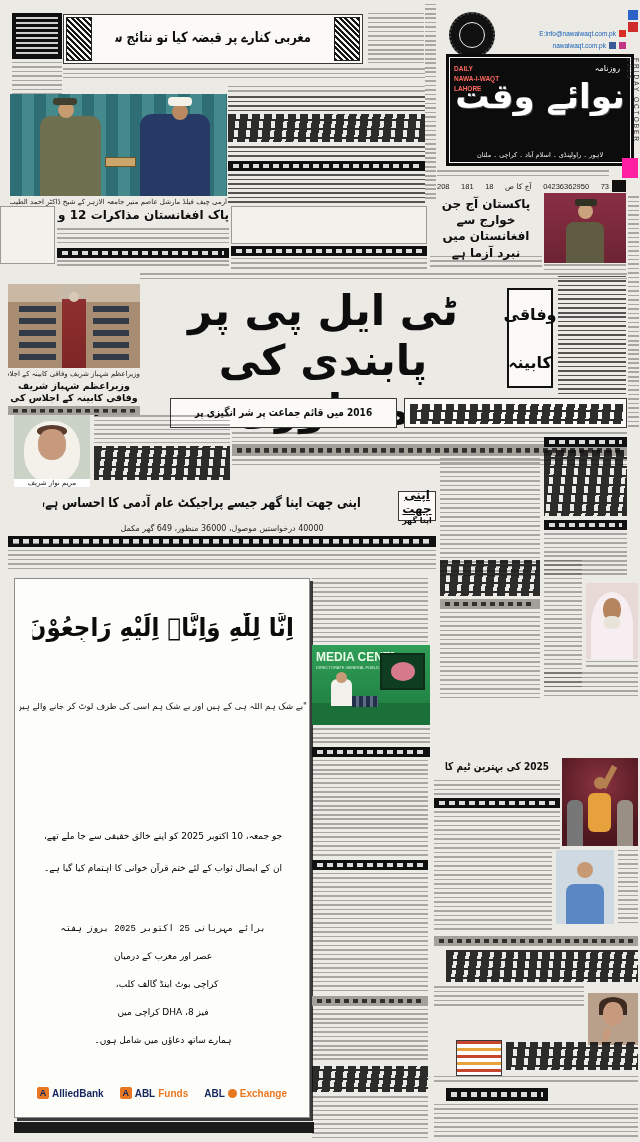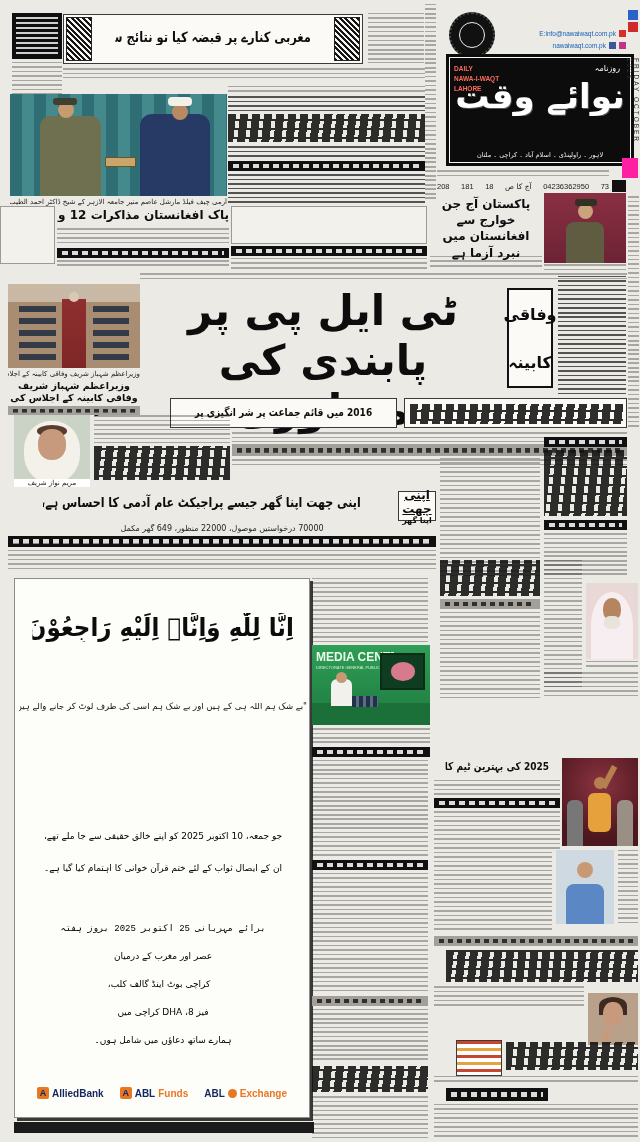--- a/index.html
+++ b/index.html
@@ -166,21 +166,21 @@
   </div>
   <div class="box ur cap" style="left:14px;top:479px;width:76px;background:#fff;">مریم نواز شریف</div>
   <div class="box lines lt" style="left:94px;top:415px;width:136px;height:28px;"></div>
   <div class="box utex" style="left:94px;top:446px;width:136px;height:34px;"></div>
 
   <div class="box bord" style="left:398px;top:491px;width:38px;height:30px;display:flex;flex-direction:column;align-items:center;justify-content:center;">
     <span class="ur hd" style="font-size:12px;text-decoration:underline;">اپنی چھت</span>
     <span class="ur hd" style="font-size:8px;">اپنا گھر</span>
   </div>
   <div class="box ur hd fit sqz" style="left:8px;top:494px;width:388px;font-size:13.5px;">اپنی چھت اپنا گھر جیسے پراجیکٹ عام آدمی کا احساس ہے، وراثت جیسی ماں جیسی ہے</div>
-  <div class="box ur fit" style="left:8px;top:524px;width:428px;font-size:8px;color:#222;text-align:center;">70000 درخواستیں موصول، 22000 منظور، 649 گھر مکمل</div>
+  <div class="box ur fit" style="left:8px;top:524px;width:428px;font-size:8px;color:#222;text-align:center;">40000 درخواستیں موصول، 36000 منظور، 649 گھر مکمل</div>
   <div class="box btex" style="left:8px;top:536px;width:428px;height:11px;"></div>
   <div class="box lines lt" style="left:8px;top:550px;width:428px;height:20px;"></div>
 
   <div class="box lines lt" style="left:440px;top:458px;width:100px;height:118px;"></div>
   <div class="box btex" style="left:544px;top:437px;width:83px;height:10px;"></div>
   <div class="box utex" style="left:544px;top:450px;width:83px;height:66px;"></div>
   <div class="box btex" style="left:544px;top:520px;width:83px;height:10px;"></div>
   <div class="box lines lt" style="left:544px;top:533px;width:83px;height:44px;"></div>
 
   <div class="box utex" style="left:440px;top:560px;width:100px;height:36px;"></div>
@@ -195,21 +195,21 @@
   <div class="box lines lt" style="left:586px;top:661px;width:52px;height:8px;"></div>
   <div class="box lines lt" style="left:544px;top:672px;width:94px;height:26px;"></div>
 
   <div class="box" style="left:14px;top:578px;width:296px;height:540px;background:#fdfdfa;border:1px solid #8d8d8d;box-shadow:3px 3px 0 #3a3a3a;">
     <div class="box ur fit" style="left:6px;top:34px;width:284px;font-size:25px;font-weight:bold;color:#0c0c0c;text-align:center;transform:scaleX(.92);">اِنَّا لِلّٰهِ وَاِنَّاۤ اِلَيْهِ رَاجِعُوْنَ</div>
     <div class="box ur fit" style="left:4px;top:122px;width:288px;font-size:8.5px;color:#111;text-align:center;">"بے شک ہم اللہ ہی کے ہیں اور بے شک ہم اسی کی طرف لوٹ کر جانے والے ہیں"</div>
     <div class="box ur fit" style="left:4px;top:252px;width:288px;font-size:9px;text-align:center;">جو جمعہ، 10 اکتوبر 2025 کو اپنے خالقِ حقیقی سے جا ملے تھے،</div>
     <div class="box ur fit" style="left:4px;top:284px;width:288px;font-size:9px;text-align:center;">ان کے ایصالِ ثواب کے لئے ختم قرآن خوانی کا اہتمام کیا گیا ہے۔</div>
     <div class="box ur fit" style="left:4px;top:344px;width:288px;font-size:9px;text-align:center;font-family:Liberation Mono, monospace;">برائے مہربانی 25 اکتوبر 2025 بروز ہفتہ</div>
     <div class="box ur fit" style="left:4px;top:372px;width:288px;font-size:9px;text-align:center;">عصر اور مغرب کے درمیان</div>
-    <div class="box ur fit" style="left:0;top:400px;width:288px;font-size:9px;text-align:center;">کراچی بوٹ اینڈ گالف کلب،</div>
+    <div class="box ur fit" style="left:8px;top:400px;width:288px;font-size:9px;text-align:center;">کراچی بوٹ اینڈ گالف کلب،</div>
     <div class="box ur fit" style="left:4px;top:428px;width:288px;font-size:9px;text-align:center;">فیز 8، DHA کراچی میں</div>
     <div class="box ur fit" style="left:4px;top:456px;width:288px;font-size:9px;text-align:center;">ہمارے ساتھ دعاؤں میں شامل ہوں۔</div>
     <div class="box" style="left:0;top:508px;width:100%;display:flex;justify-content:center;gap:16px;">
       <span class="logo">
         <span class="amark">A</span>
         <span class="navy">AlliedBank</span>
       </span>
       <span class="logo">
         <span class="amark">A</span>
         <span class="navy">ABL</span>

